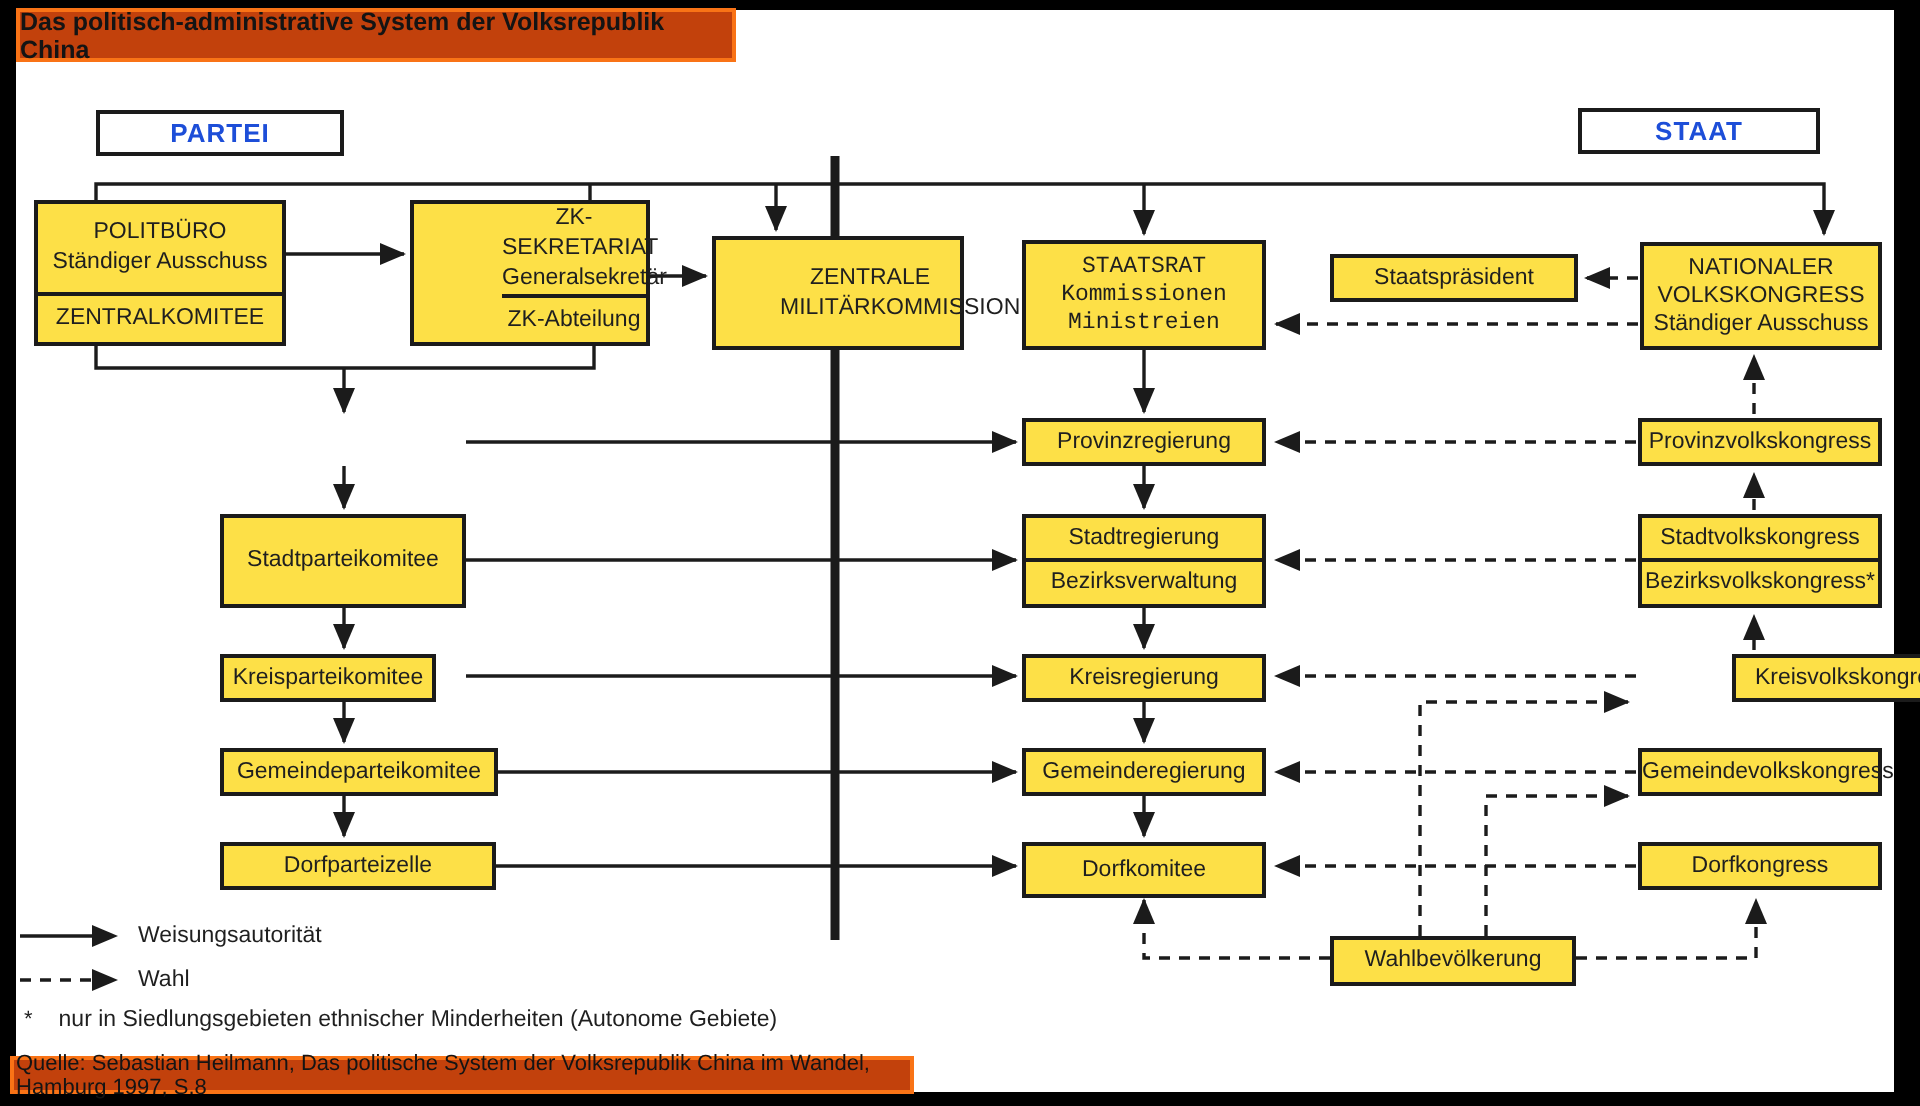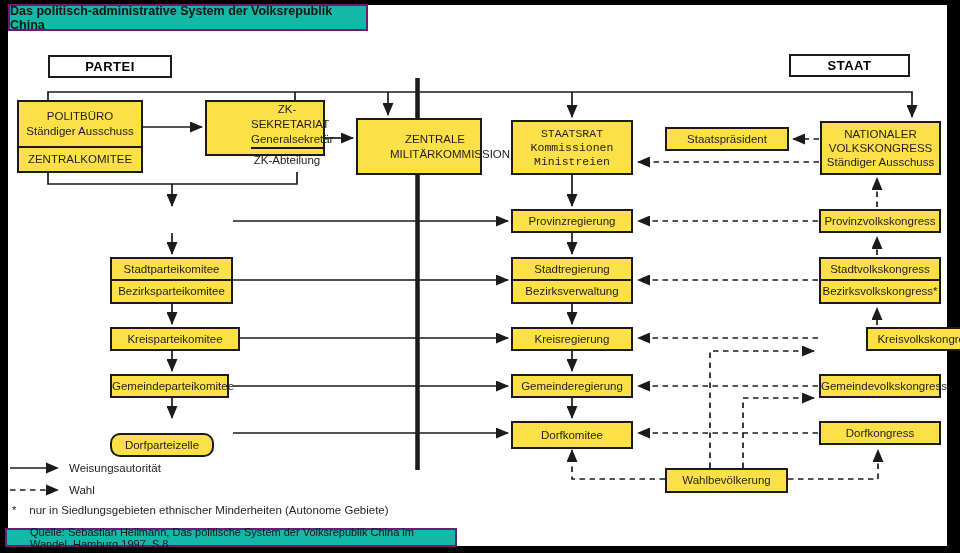--- a/index.html
+++ b/index.html
@@ -14,35 +14,35 @@
   }
   #connectors { position:absolute; left:0; top:0; z-index:1; }
   .box {
     position:absolute; box-sizing:border-box; background:#fde047;
     border:2px solid #1b1b1b; display:flex; flex-direction:column;
     z-index:2; color:#1f1f1f; font-size:11.5px; text-align:center; line-height:15px;
   }
   .sec { flex:1; display:flex; flex-direction:column; justify-content:center; }
   .sec + .sec { border-top:2px solid #1b1b1b; flex:none; }
   .banner {
-    position:absolute; box-sizing:border-box; background:#14b8a6;
-    border:2px solid #701a75; display:flex; align-items:center; justify-content:center;
+    position:absolute; box-sizing:border-box; background:#c2410c;
+    border:2px solid #f97316; display:flex; align-items:center; justify-content:center;
     font-weight:bold; color:#141414; z-index:2;
   }
   .hdr {
     position:absolute; box-sizing:border-box; background:#ffffff;
     border:2px solid #1b1b1b; display:flex; align-items:center; justify-content:center;
-    font-weight:bold; font-size:13px; letter-spacing:0.5px; color:#000000; z-index:2;
+    font-weight:bold; font-size:13px; letter-spacing:0.5px; color:#1d4ed8; z-index:2;
   }
   .legend-row {
     position:absolute; display:flex; align-items:center; gap:9px;
     font-size:11.5px; color:#1f1f1f; z-index:2;
   }
   .note-star { font-size:11px; padding-right:4px; }
-  #source-bar { font-weight:normal; font-size:11px; justify-content:flex-start; padding-left:23px; }
+  #source-bar { font-weight:normal; font-size:11px; justify-content:flex-start; padding-left:1px; }
   #title-bar { font-size:12.5px; }
 </style>
 </head>
 <body>
 
 <div id="canvas">
   <div id="paper"></div>
 
   <svg id="connectors" width="960" height="553" viewBox="0 0 960 553">
     <defs>
@@ -102,21 +102,21 @@
   <div class="hdr" style="left:789px;top:54px;width:121px;height:23px;">STAAT</div>
 
   <div class="box" style="left:17px;top:100px;width:126px;height:73px;">
     <div class="sec">
       <div>POLITBÜRO</div>
       <div>Ständiger Ausschuss</div>
     </div>
     <div class="sec" style="height:23px;">ZENTRALKOMITEE</div>
   </div>
 
-  <div class="box" style="left:205px;top:100px;width:120px;height:56px;padding-left:44px;">
+  <div class="box" style="left:205px;top:100px;width:120px;height:73px;padding-left:44px;">
     <div class="sec">
       <div>ZK-SEKRETARIAT</div>
       <div>Generalsekretär</div>
     </div>
     <div class="sec" style="height:23px;">ZK-Abteilung</div>
   </div>
 
   <div class="box" style="left:356px;top:118px;width:126px;height:57px;padding-left:32px;">
     <div class="sec">
       <div>ZENTRALE</div>
@@ -139,29 +139,28 @@
   <div class="box" style="left:820px;top:121px;width:121px;height:54px;line-height:14px;">
     <div class="sec">
       <div>NATIONALER</div>
       <div>VOLKSKONGRESS</div>
       <div>Ständiger Ausschuss</div>
     </div>
   </div>
 
   <div class="box" style="left:110px;top:257px;width:123px;height:47px;">
     <div class="sec">Stadtparteikomitee</div>
-    <div class="sec" style="height:21px;">Bezirksparteikomitee</div>
-  </div>
-  <div class="box" style="left:110px;top:327px;width:130px;height:24px;">
+  </div>
+  <div class="box" style="left:110px;top:327px;width:108px;height:24px;">
     <div class="sec">Kreisparteikomitee</div>
   </div>
-  <div class="box" style="left:110px;top:374px;width:119px;height:24px;">
+  <div class="box" style="left:110px;top:374px;width:139px;height:24px;">
     <div class="sec">Gemeindeparteikomitee</div>
   </div>
-  <div class="box" style="left:110px;top:433px;width:104px;height:24px;border-radius:10px;">
+  <div class="box" style="left:110px;top:421px;width:138px;height:24px;">
     <div class="sec">Dorfparteizelle</div>
   </div>
 
   <div class="box" style="left:511px;top:257px;width:122px;height:47px;">
     <div class="sec">Stadtregierung</div>
     <div class="sec" style="height:21px;">Bezirksverwaltung</div>
   </div>
   <div class="box" style="left:511px;top:209px;width:122px;height:24px;">
     <div class="sec">Provinzregierung</div>
   </div>

